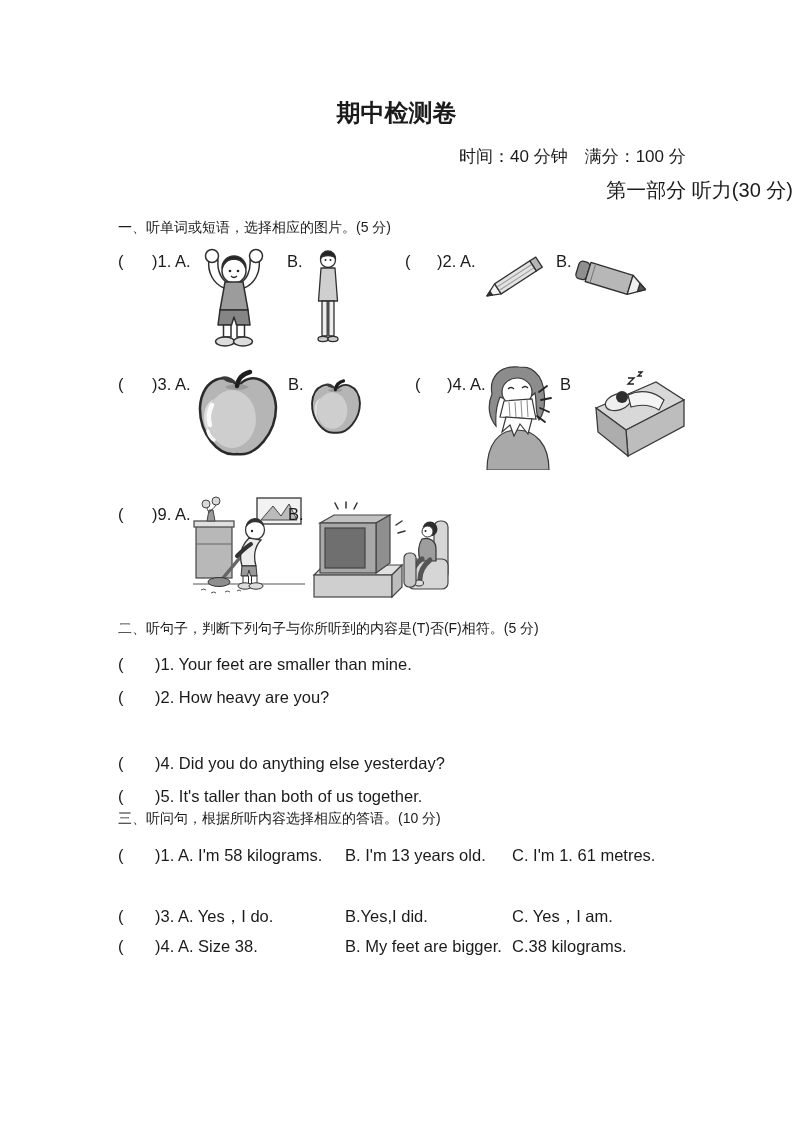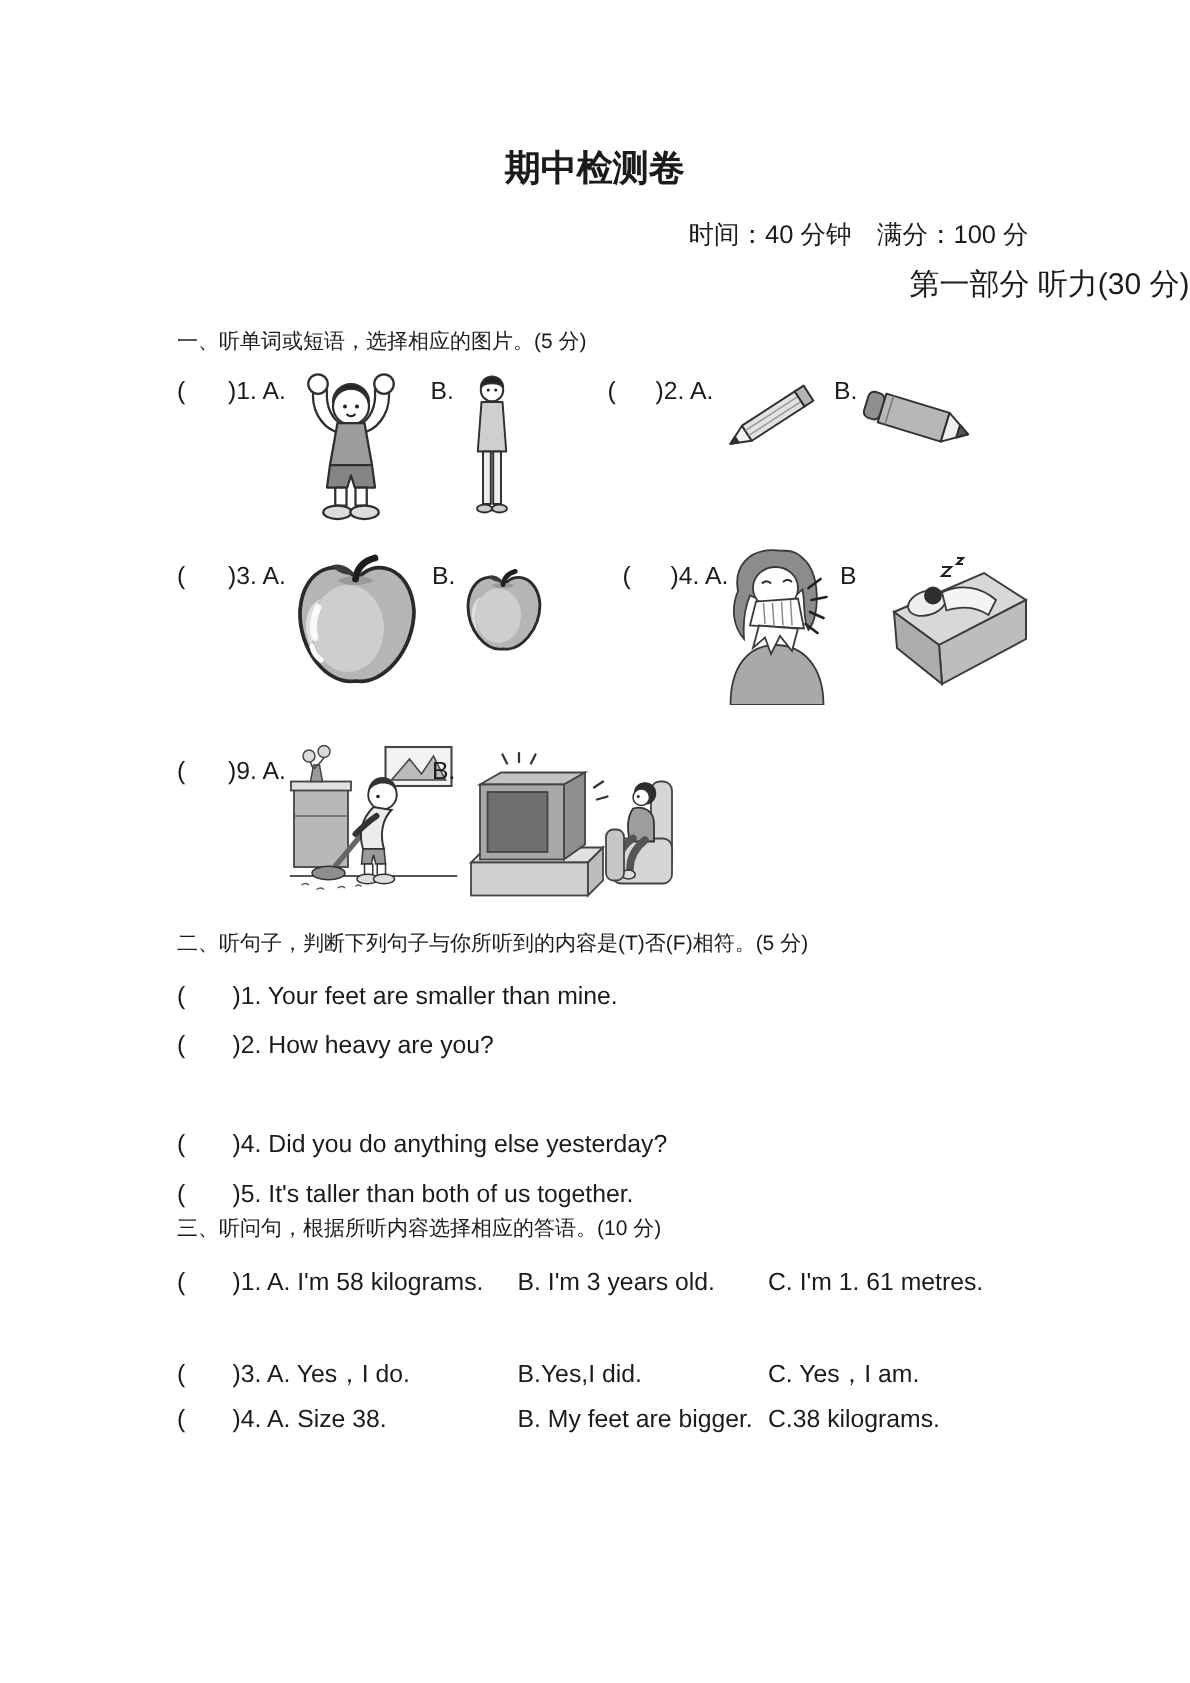--- a/index.html
+++ b/index.html
@@ -230,21 +230,21 @@
   <div class="abs row2" style="top:753px">
     <span class="col-paren">(</span><span>)4. Did you do anything else yesterday?</span>
   </div>
   <div class="abs row2" style="top:786px">
     <span class="col-paren">(</span><span>)5. It's taller than both of us together.</span>
   </div>
 
   <div class="abs sechead" style="left:118px;top:810px">三、听问句，根据所听内容选择相应的答语。(10 分)</div>
 
   <div class="abs row3" style="top:845px">
-    <span class="col-paren">(</span><span class="col-a">)1. A. I'm 58 kilograms.</span><span class="col-b">B. I'm 3 years old.</span><span class="col-c">C. I'm 1. 61 metres.</span>
+    <span class="col-paren">(</span><span class="col-a">)1. A. I'm 58 kilograms.</span><span class="col-b">B. I'm 13 years old.</span><span class="col-c">C. I'm 1. 61 metres.</span>
   </div>
   <div class="abs row3" style="top:906px">
     <span class="col-paren">(</span><span class="col-a">)3. A. Yes，I do.</span><span class="col-b">B.Yes,I did.</span><span class="col-c">C. Yes，I am.</span>
   </div>
   <div class="abs row3" style="top:936px">
     <span class="col-paren">(</span><span class="col-a">)4. A. Size 38.</span><span class="col-b">B. My feet are bigger.</span><span class="col-c">C.38 kilograms.</span>
   </div>
 
 </div>
 

